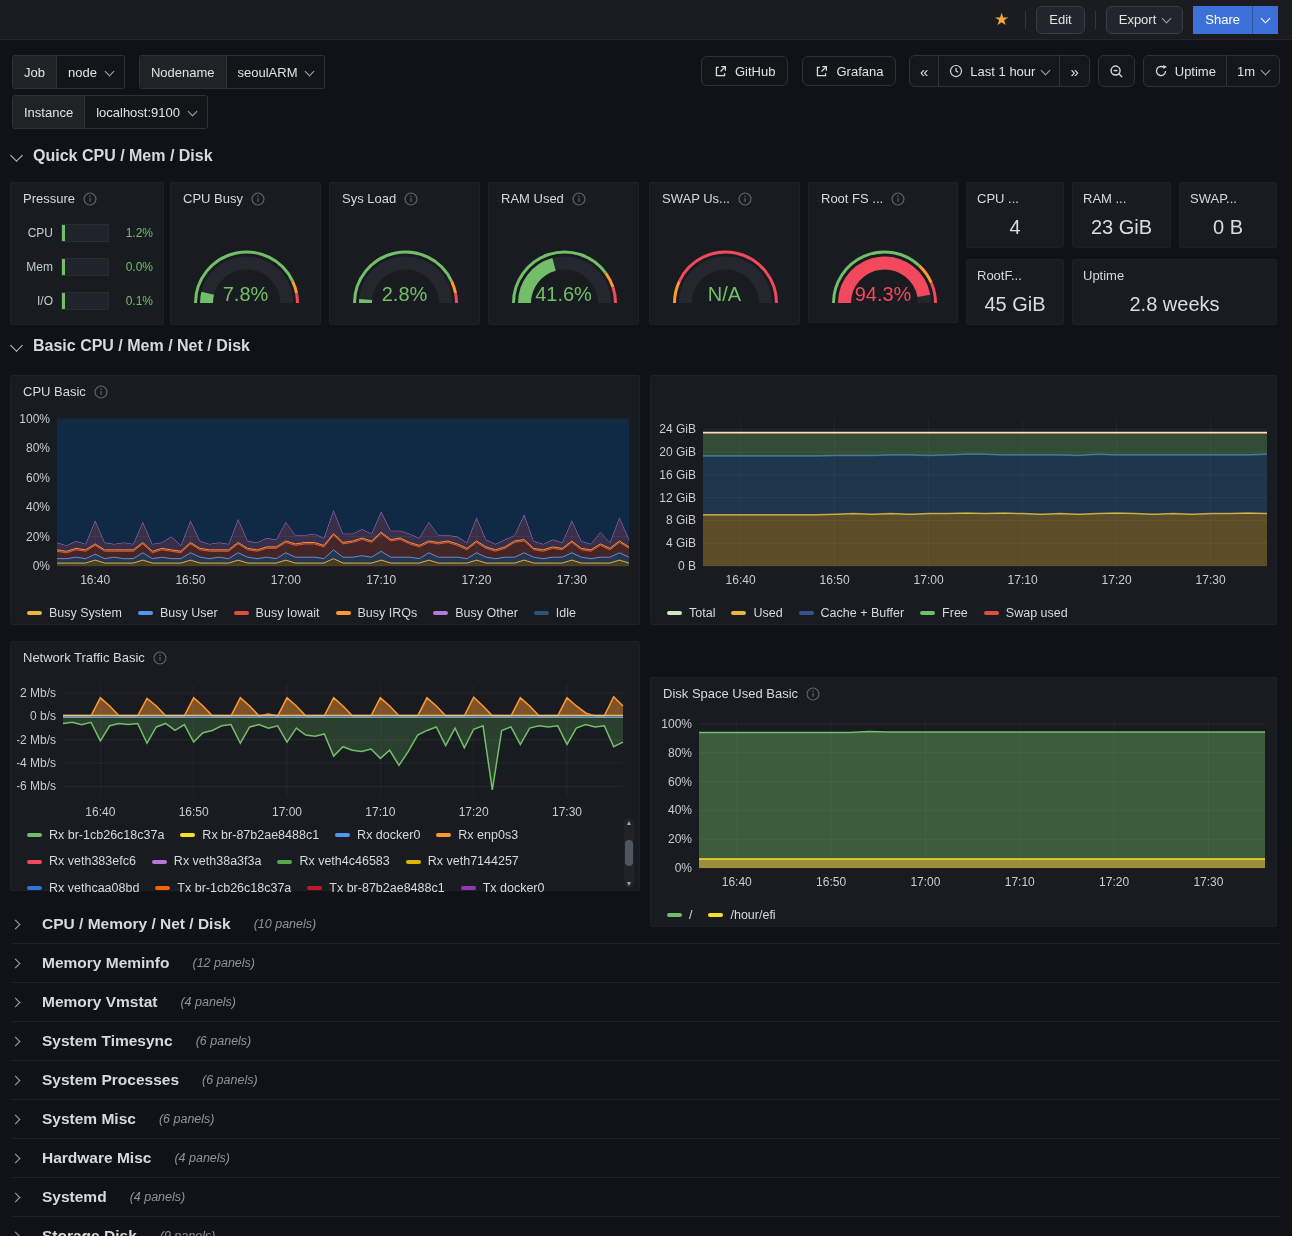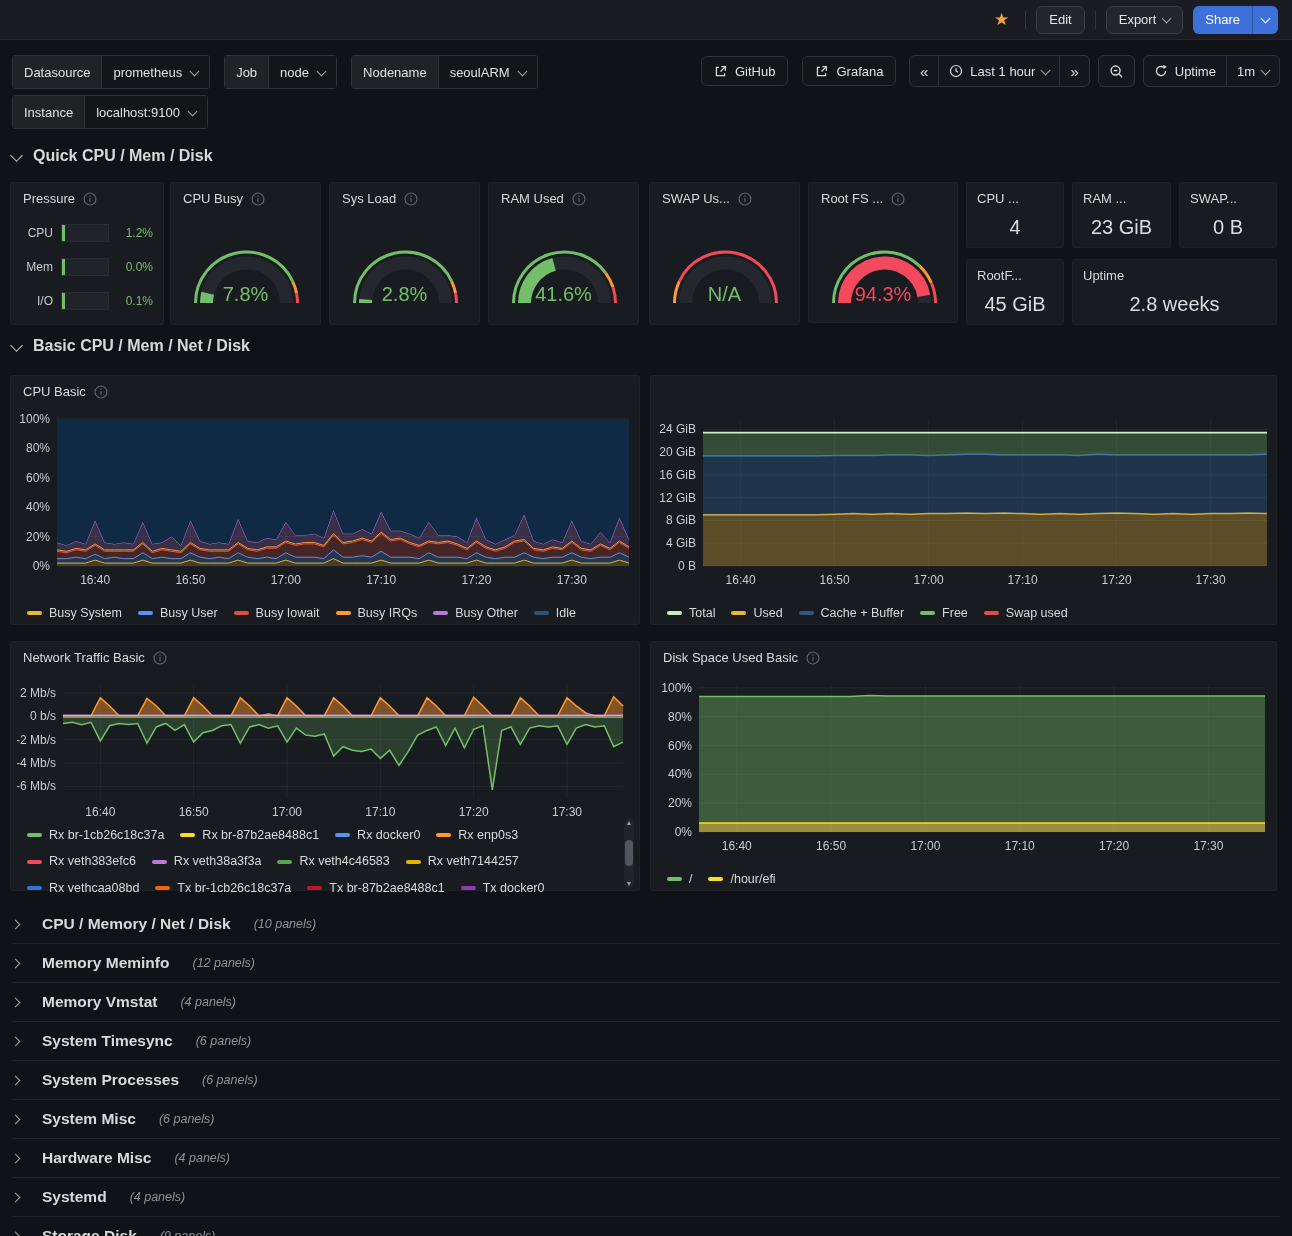--- a/index.html
+++ b/index.html
@@ -6,21 +6,21 @@
   #app{position:relative;width:1292px;height:1236px;background:#111217;overflow:hidden;color:#d8d9da;}
   svg{display:block}
   text{font-family:"Liberation Sans",sans-serif}
   
   .topbar{position:absolute;top:0;left:0;width:100%;height:40px;background:#1a1c21;border-bottom:1px solid #25272d;
     display:flex;align-items:center;justify-content:flex-end;gap:10px;padding:0 14px;box-sizing:border-box;}
   .tb-div{width:1px;height:18px;background:#34373d}
   .icon-btn{background:none;border:none;cursor:pointer;font-size:17px;color:#f2a73b;padding:2px 6px;line-height:1}
   .btn{background:#22252b;border:1px solid #3a3d44;border-radius:6px;color:#e3e4e6;font-size:13px;font-weight:500;
     height:28px;padding:0 12px;display:flex;align-items:center;gap:7px;cursor:pointer;font-family:inherit}
-  .share-group{display:flex;align-items:stretch;height:28px;border-radius:6px;overflow:hidden}
+  .share-group{display:flex;align-items:stretch;height:28px;border-radius:0;overflow:hidden}
   .share-main{background:#3d71d9;border:none;color:#fff;font-size:13px;font-weight:500;padding:0 12px;cursor:pointer;font-family:inherit}
   .share-caret{background:#3d71d9;border:none;border-left:1px solid rgba(0,0,0,.25);width:26px;display:flex;align-items:center;justify-content:center;cursor:pointer}
   .chev{display:inline-block;width:6px;height:6px;border-right:1.6px solid #9fa7b3;border-bottom:1.6px solid #9fa7b3}
   .chev.down{transform:rotate(45deg);margin-top:-2px}
   .chev.right{transform:rotate(-45deg)}
   .chev.white{border-color:#fff}
   .chev.big{width:8px;height:8px;border-color:#c7cad1}
   
   .pill{display:inline-flex;height:32px;border:1px solid #2f3237;border-radius:3px;overflow:hidden;margin-right:14px;cursor:pointer;vertical-align:top}
   .pill-label{background:#202226;padding:0 11px;display:flex;align-items:center;font-size:13px;color:#e0e1e3;font-weight:500}
@@ -89,26 +89,20 @@
       </button>
     <div class="share-group">
       <button class="share-main"><span>Share</span></button>
       <button class="share-caret">
           <span class="chev down white"></span>
         </button>
     </div>
   </header>
 
   <div id="filters-row1" style="position:absolute;left:12px;top:55px;"><div class="pill">
-        <span class="pill-label">Datasource</span>
-        <span class="pill-value">
-          <span>prometheus</span>
-          <span class="chev down"></span>
-        </span>
-      </div><div class="pill">
         <span class="pill-label">Job</span>
         <span class="pill-value">
           <span>node</span>
           <span class="chev down"></span>
         </span>
       </div><div class="pill">
         <span class="pill-label">Nodename</span>
         <span class="pill-value">
           <span>seoulARM</span>
           <span class="chev down"></span>
@@ -564,21 +558,21 @@
         </span><span class="lg-item">
           <span class="lg-dash" style="background: rgb(143, 59, 184);"></span>
           <span>Tx docker0</span>
         </span></div>
     <div class="scrollbar">
       <span class="sb-arrow">▲</span>
       <span class="sb-thumb"></span>
       <span class="sb-arrow">▼</span>
     </div>
   </div>
-  <div class="panel" style="left:650px;top:641px;width:627px;height:250px">
+  <div class="panel" style="left:650px;top:677px;width:627px;height:250px">
     <div class="ptitle">
         <span>Disk Space Used Basic</span>
         <span class="info-slot">
           <svg width="14" height="14" viewBox="0 0 16 16">
             <circle cx="8" cy="8" r="6.8" stroke="#787b80" fill="none" stroke-width="1.3"></circle>
             <rect x="7.3" y="7" width="1.4" height="4.2" fill="#787b80"></rect>
             <rect x="7.3" y="4.1" width="1.4" height="1.6" fill="#787b80"></rect>
           </svg>
         </span>
       </div>

